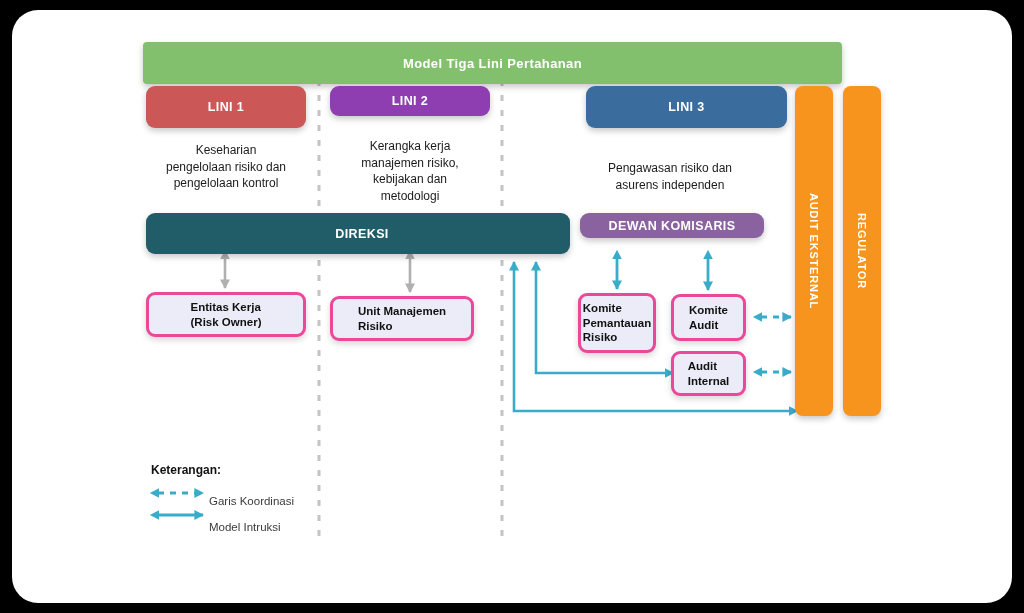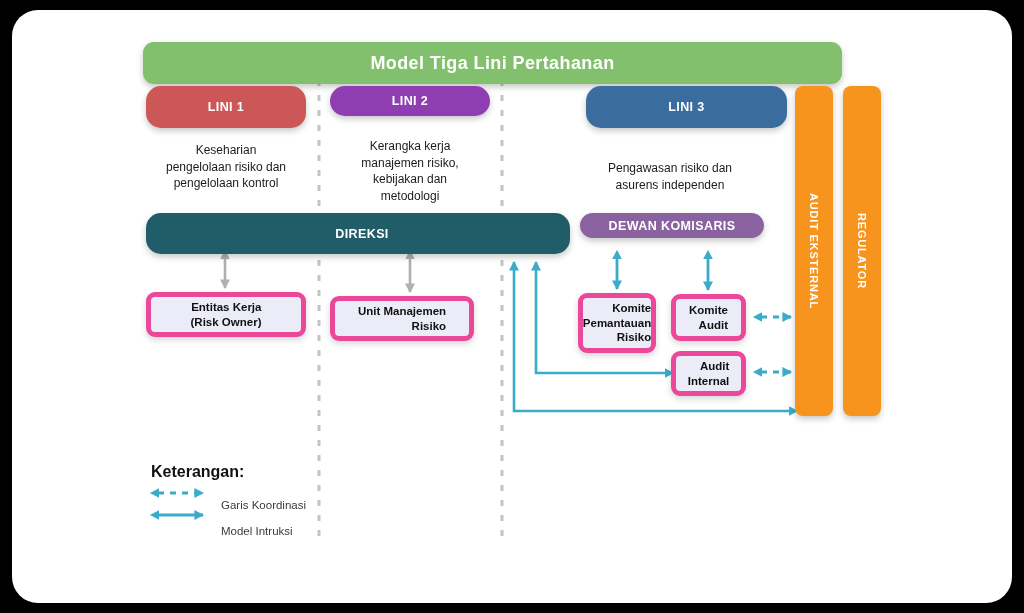--- a/index.html
+++ b/index.html
@@ -28,36 +28,36 @@
   }
   #stage {
     position: absolute;
     left: 0;
     top: 0;
     width: 1024px;
     height: 613px;
   }
   .bar {
     position: absolute;
-    border-radius: 15px;
+    border-radius: 9px;
     color: #ffffff;
     display: flex;
     align-items: center;
     justify-content: center;
     font-weight: bold;
     letter-spacing: 0.4px;
     box-shadow: 0 3px 6px rgba(0,0,0,0.22);
     box-sizing: border-box;
     text-align: center;
   }
   #title-bar {
     left: 143px; top: 42px; width: 699px; height: 42px;
     background: #82c06d;
-    font-size: 18px;
-    border-radius: 11px;
+    font-size: 13px;
+    border-radius: 4px;
   }
   #lini1-bar {
     left: 146px; top: 86px; width: 160px; height: 42px;
     background: #cc5757;
     font-size: 12.5px;
   }
   #lini2-bar {
     left: 330px; top: 86px; width: 160px; height: 30px;
     background: #8e3eb0;
     font-size: 12.5px;
@@ -104,59 +104,59 @@
     font-size: 12px;
     line-height: 1.38;
     white-space: pre-line;
   }
   #lini1-desc { left: 146px; top: 142px; width: 160px; }
   #lini2-desc { left: 330px; top: 138px; width: 160px; text-align: center; }
   #lini3-desc { left: 578px; top: 148px; width: 184px; margin-top: 12px; }
   .lbox {
     position: absolute;
     background: #ebecf8;
-    border: 5px solid #ec4899;
+    border: 3px solid #ec4899;
     border-radius: 9px;
     display: flex;
     align-items: center;
     justify-content: center;
-    text-align: right;
+    text-align: left;
     font-weight: bold;
     font-size: 11.5px;
     color: #111111;
     line-height: 1.3;
     white-space: pre-line;
     box-shadow: 0 3px 6px rgba(0,0,0,0.16);
     box-sizing: border-box;
   }
   #entitas-box { left: 146px; top: 292px; width: 160px; height: 45px; }
   #unit-box    { left: 330px; top: 296px; width: 144px; height: 45px; }
   #kpr-box     { left: 578px; top: 293px; width: 78px;  height: 60px; }
   #ka-box      { left: 671px; top: 294px; width: 75px;  height: 47px; }
   #ai-box      { left: 671px; top: 351px; width: 75px;  height: 45px; }
   #legend {
     position: absolute;
     left: 151px;
     top: 463px;
     width: 230px;
   }
   #legend-title {
-    font-size: 16px;
+    font-size: 12px;
     font-weight: bold;
     color: #111111;
     margin-bottom: 11px;
   }
   .legend-row {
     display: flex;
     align-items: center;
     height: 26px;
   }
   .legend-swatch { width: 58px; height: 18px; flex: none; }
   .legend-label {
-    margin-left: 12px;
+    margin-left: 0;
     font-size: 11.5px;
     color: #3b3b3b;
   }
   svg.overlay {
     position: absolute;
     left: 0; top: 0;
     width: 1024px; height: 613px;
     pointer-events: none;
   }
 </style>

